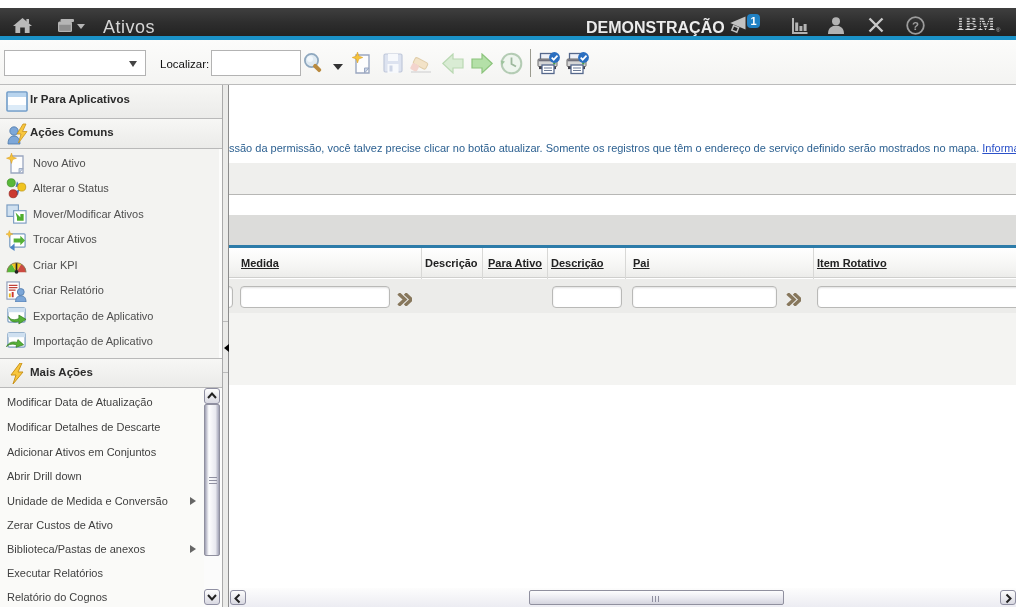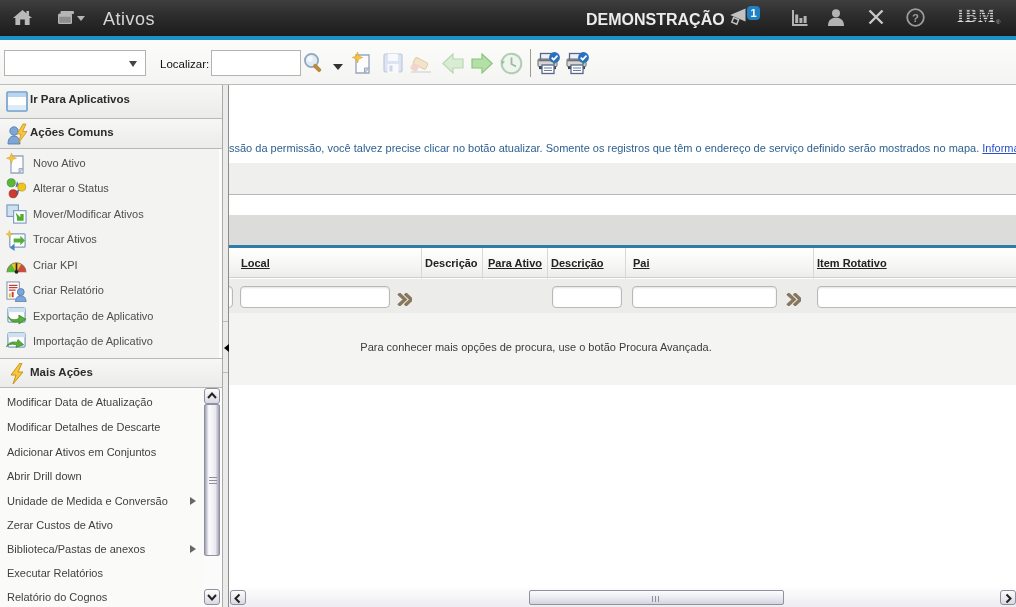--- a/index.html
+++ b/index.html
@@ -2,21 +2,21 @@
 <html><head>
 <meta charset="utf-8">
 <style>
 * { margin:0; padding:0; box-sizing:border-box; }
 html,body { width:1016px; height:607px; overflow:hidden; background:#fff;
   font-family:"Liberation Sans", sans-serif; }
 #stage { position:relative; width:1016px; height:607px; overflow:hidden; }
 .abs { position:absolute; }
 
 
-#topbar { position:absolute; left:0; top:0; width:1016px; height:36px;
+#topbar { position:absolute; left:0; top:8px; width:1016px; height:36px;
   background:linear-gradient(180deg,#3f3f3f 0%,#2e2e2e 40%,#252525 70%,#1d1d1d 100%); }
 #bluestrip { position:absolute; left:0; top:36px; width:1016px; height:4px; background:#1b92c8; }
 #appname { position:absolute; left:103px; top:9px; font-size:18px; color:#d6d6d6; letter-spacing:0.5px; }
 #demo { position:absolute; left:586px; top:11px; font-size:16px; font-weight:bold; color:#ececec; letter-spacing:0px; }
 .badge1 { position:absolute; left:747px; top:6px; width:13px; height:14px; background:#2081c4;
   border-radius:4px; color:#fff; font-size:11px; font-weight:bold; text-align:center; line-height:14px; }
 
 
 #toolbar { position:absolute; left:0; top:40px; width:1016px; height:45px;
   background:linear-gradient(180deg,#fcfcfb 0%,#f4f4f2 100%); border-bottom:1px solid #bcbcbc; }
@@ -349,21 +349,21 @@
     <div class="abs" style="left:0;top:287px;width:5px;height:1px;background:#bbb"></div>
     <div class="abs" style="left:0.5px;top:259px;width:0;height:0;border-top:4px solid transparent;border-bottom:4px solid transparent;border-right:5px solid #000"></div>
   </div>
 
   <div id="content">
     <div id="bluemsg">ssão da permissão, você talvez precise clicar no botão atualizar. Somente os registros que têm o endereço de serviço definido serão mostrados no mapa. <a>Informaç</a></div>
     <div id="band1"></div>
     <div id="band2"></div>
     <div id="blueline"></div>
     <div id="thead">
-      <div class="th" style="left:12px">Local</div>
+      <div class="th" style="left:12px">Medida</div>
       <div class="th thn" style="left:196px">Descrição</div>
       <div class="th" style="left:259px">Para Ativo</div>
       <div class="th" style="left:322px">Descrição</div>
       <div class="th" style="left:404px">Pai</div>
       <div class="th" style="left:588px">Item Rotativo</div>
     </div>
     <div class="colsep" style="left:192px"></div>
     <div class="colsep" style="left:253px"></div>
     <div class="colsep" style="left:318px"></div>
     <div class="colsep" style="left:396px"></div>
@@ -375,21 +375,20 @@
         <path d="M1.5 0.5 L8 6.5 L1.5 12.5 M8 0.5 L14.5 6.5 L8 12.5" stroke="#87775c" stroke-width="3.4" fill="none"></path>
       </svg>
       <div class="finput" style="left:323px;width:70px"></div>
       <div class="finput" style="left:403px;width:145px"></div>
       <svg class="abs" style="left:557px;top:14px" width="15" height="13" viewBox="0 0 15 13">
         <path d="M1.5 0.5 L8 6.5 L1.5 12.5 M8 0.5 L14.5 6.5 L8 12.5" stroke="#87775c" stroke-width="3.4" fill="none"></path>
       </svg>
       <div class="finput" style="left:588px;width:210px"></div>
     </div>
     <div id="msgarea">
-      <div style="top:28px">Para conhecer mais opções de procura, use o botão Procura Avançada.</div>
     </div>
     <div id="hscroll">
       <div class="hbtn" style="left:1px">
         <svg width="14" height="13" viewBox="0 0 14 13">
             <path d="M8.5 2.5 L4.5 6.5 L8.5 10.5" stroke="#222" stroke-width="2" fill="none"></path>
           </svg>
       </div>
       <div id="hthumb">
         <div class="hgrip" style="left:122px"></div>
           <div class="hgrip" style="left:125px"></div>

